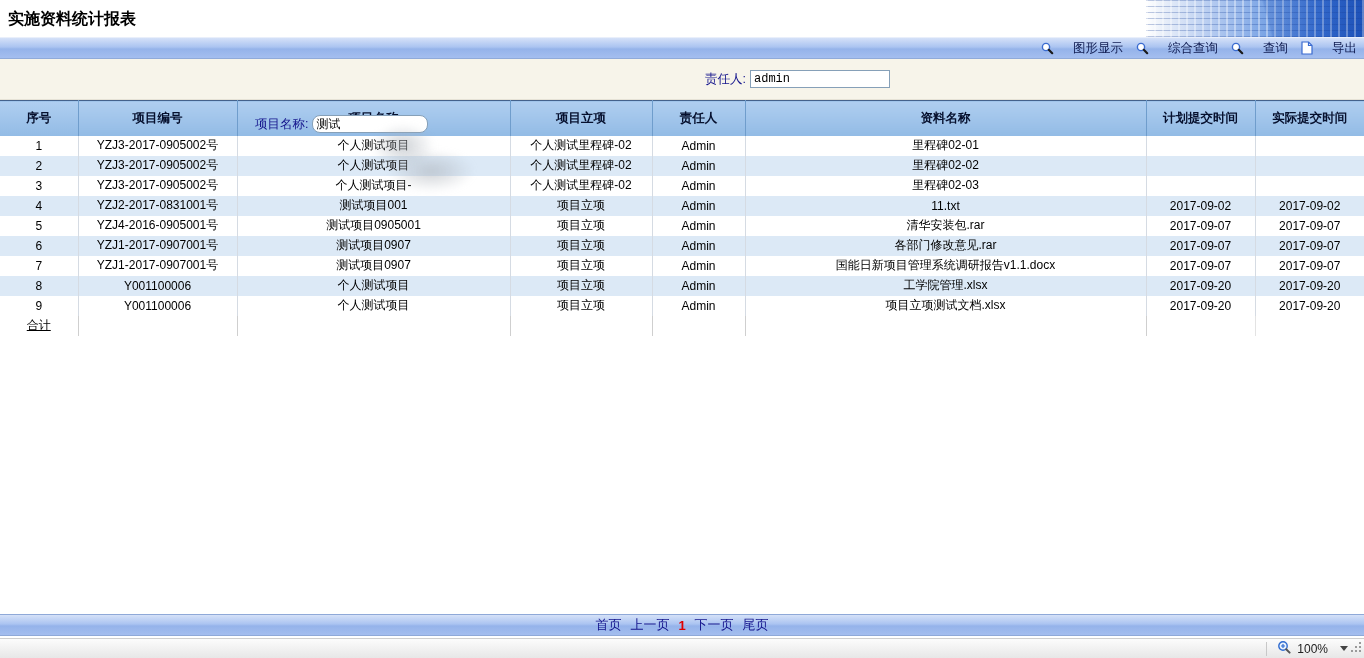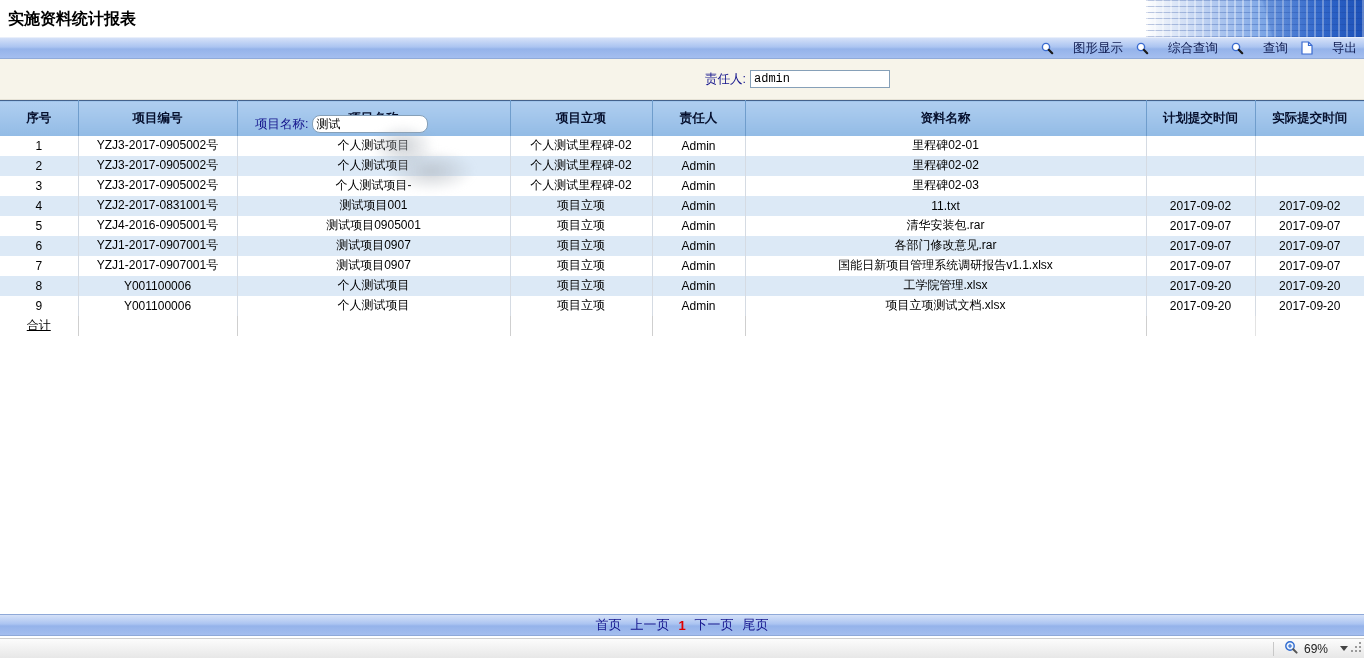--- a/index.html
+++ b/index.html
@@ -220,21 +220,21 @@
         <td>各部门修改意见.rar</td>
         <td>2017-09-07</td>
         <td>2017-09-07</td>
       </tr>
       <tr>
         <td>7</td>
         <td>YZJ1-2017-0907001号</td>
         <td>测试项目0907</td>
         <td>项目立项</td>
         <td>Admin</td>
-        <td>国能日新项目管理系统调研报告v1.1.xlsx</td>
+        <td>国能日新项目管理系统调研报告v1.1.docx</td>
         <td>2017-09-07</td>
         <td>2017-09-07</td>
       </tr>
       <tr>
         <td>8</td>
         <td>Y001100006</td>
         <td>个人测试项目</td>
         <td>项目立项</td>
         <td>Admin</td>
         <td>工学院管理.xlsx</td>
@@ -275,21 +275,21 @@
   <span class="plink">尾页</span>
 </div>
 
 <div class="status-bar">
   <span class="zoom-sep"></span>
   <span><svg width="14" height="14" viewBox="0 0 14 14">
         <circle cx="6" cy="6" r="4.2" fill="#eaf2fc" stroke="#2f6bd0" stroke-width="1.4"></circle>
         <path d="M4 6 h4 M6 4 v4" stroke="#2f6bd0" stroke-width="1.2"></path>
         <path d="M9.2 9.2 L12.6 12.6" stroke="#555" stroke-width="2" stroke-linecap="round"></path>
       </svg></span>
-  <span>69%</span>
+  <span>100%</span>
   <span class="caret"></span>
   <span class="grip"><svg width="11" height="11" viewBox="0 0 11 11">
         <g fill="#9a9a9a">
           <rect x="8" y="8" width="2" height="2"></rect>
           <rect x="8" y="4" width="2" height="2"></rect>
           <rect x="4" y="8" width="2" height="2"></rect>
           <rect x="8" y="0" width="2" height="2"></rect>
           <rect x="0" y="8" width="2" height="2"></rect>
           <rect x="4" y="4" width="2" height="2"></rect>
         </g>

